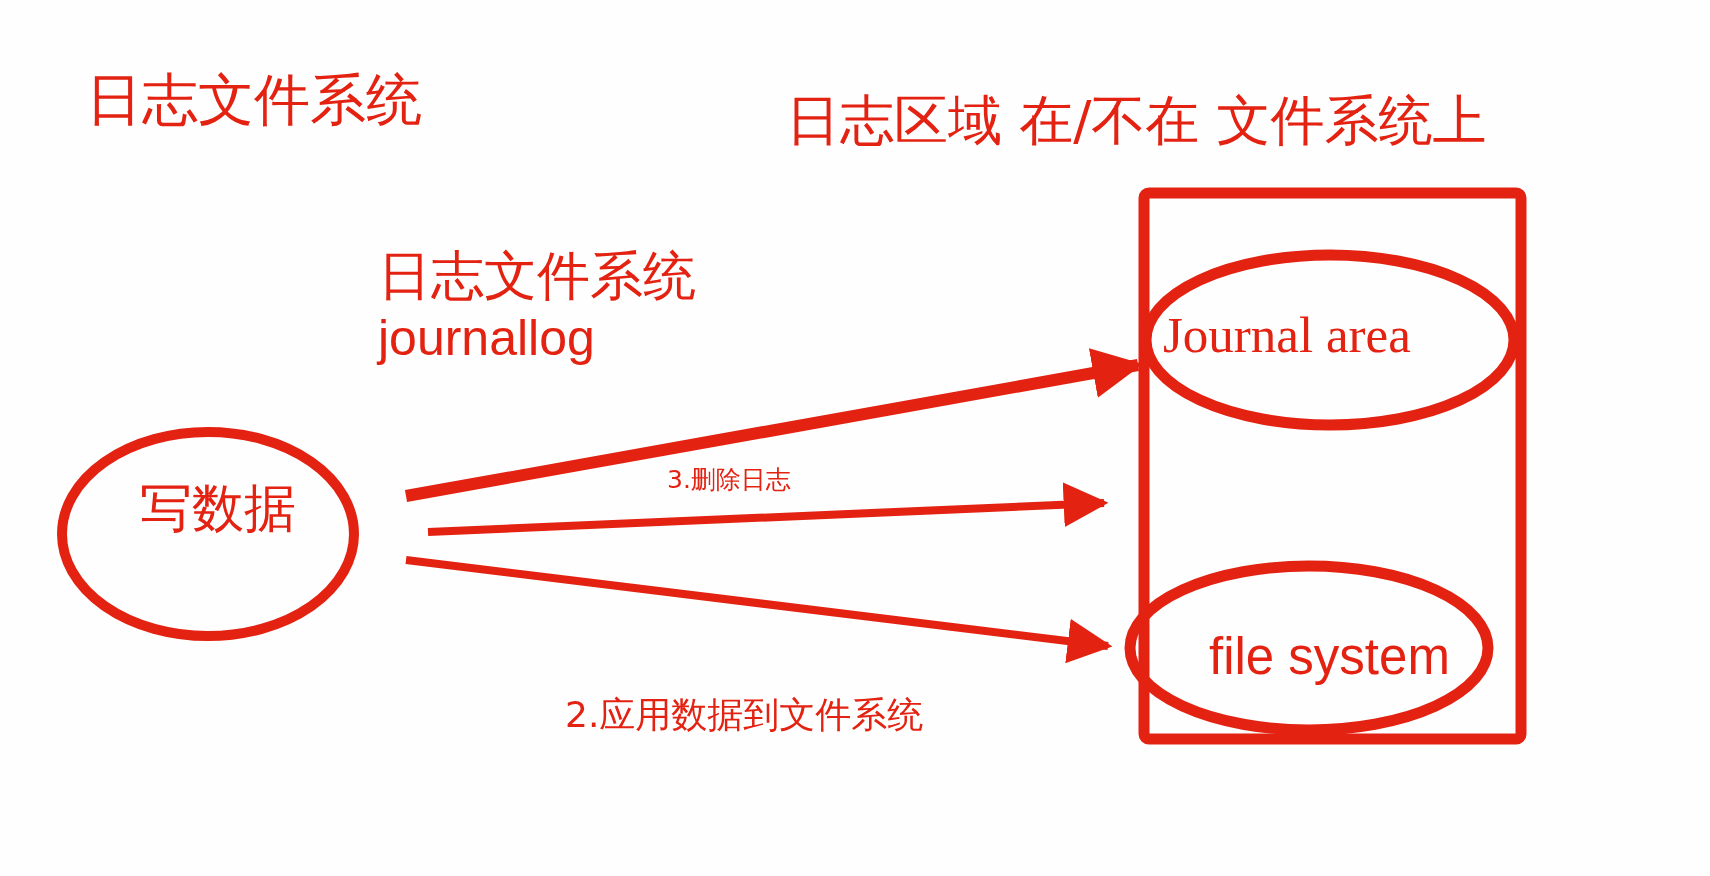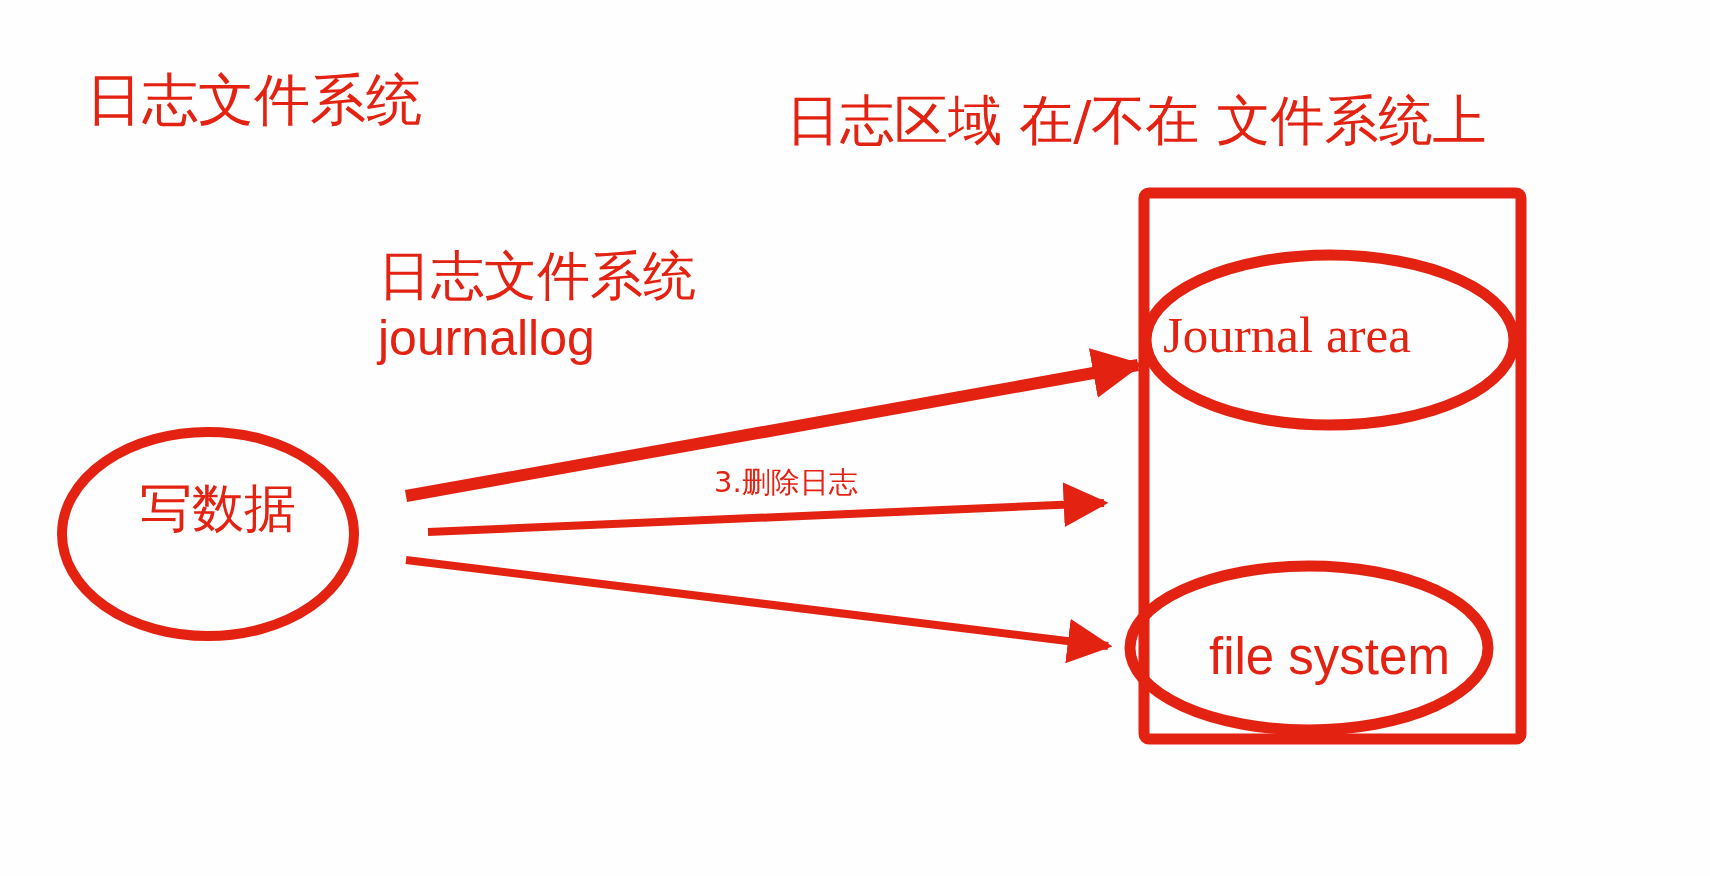--- a/index.html
+++ b/index.html
@@ -51,23 +51,23 @@
       font-family: "Liberation Sans", sans-serif;
       font-size: 50px;
       line-height: 62px;
     }
     .node-write {
       left: 140px;
       top: 479px;
       font-size: 52px;
     }
     .step3 {
-      left: 714px;
+      left: 667px;
       top: 466px;
-      font-size: 29px;
+      font-size: 25px;
     }
     .step2 {
       left: 565px;
       top: 694px;
       font-size: 36px;
     }
     .journal-label {
       left: 1163px;
       top: 306px;
       font-size: 51px;
@@ -118,18 +118,19 @@
 
   <div class="label step1">
     <div>日志文件系统</div>
     <div class="en">journallog</div>
   </div>
 
   <div class="label node-write">写数据</div>
 
   <div class="label step3">3.删除日志</div>
 
+  <div class="label step2">2.应用数据到文件系统</div>
 
   <div class="label journal-label">Journal area</div>
 
   <div class="label fs-label">file system</div>
 
 </div>
 
 </body></html>

